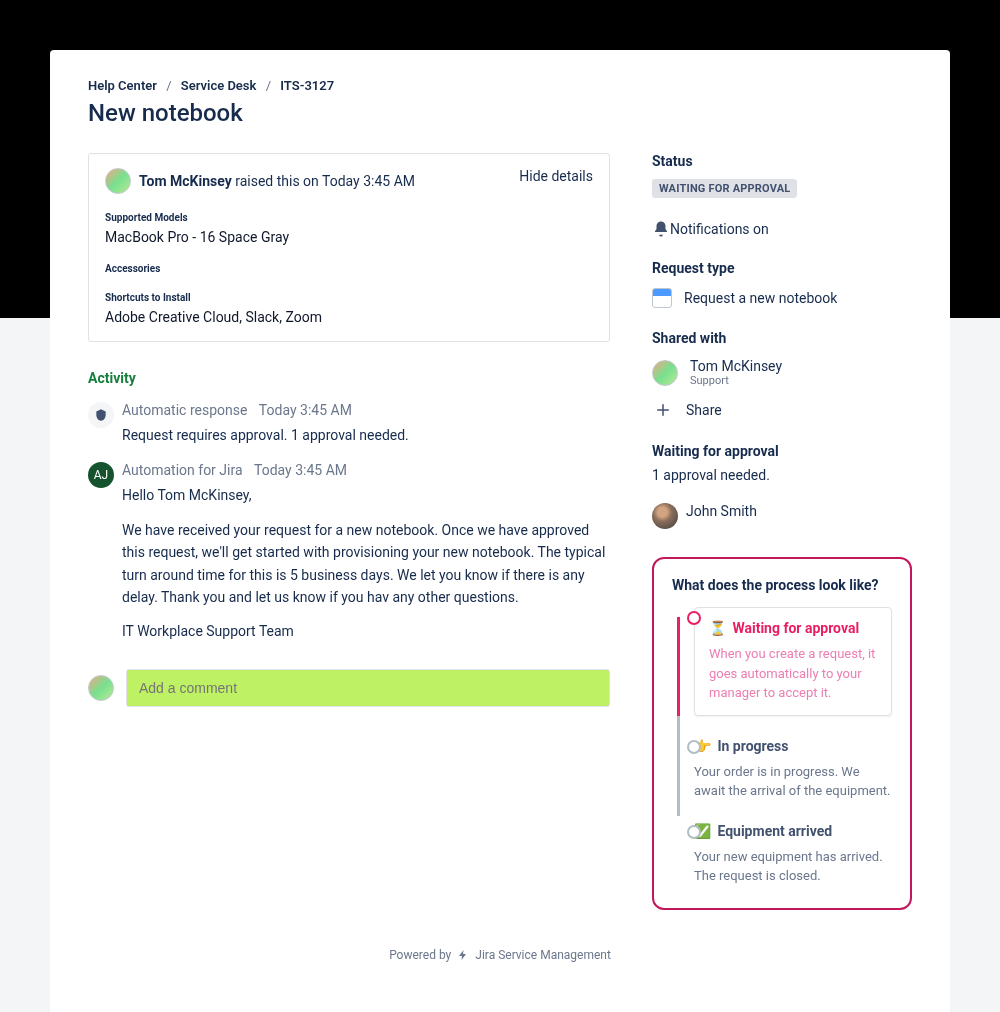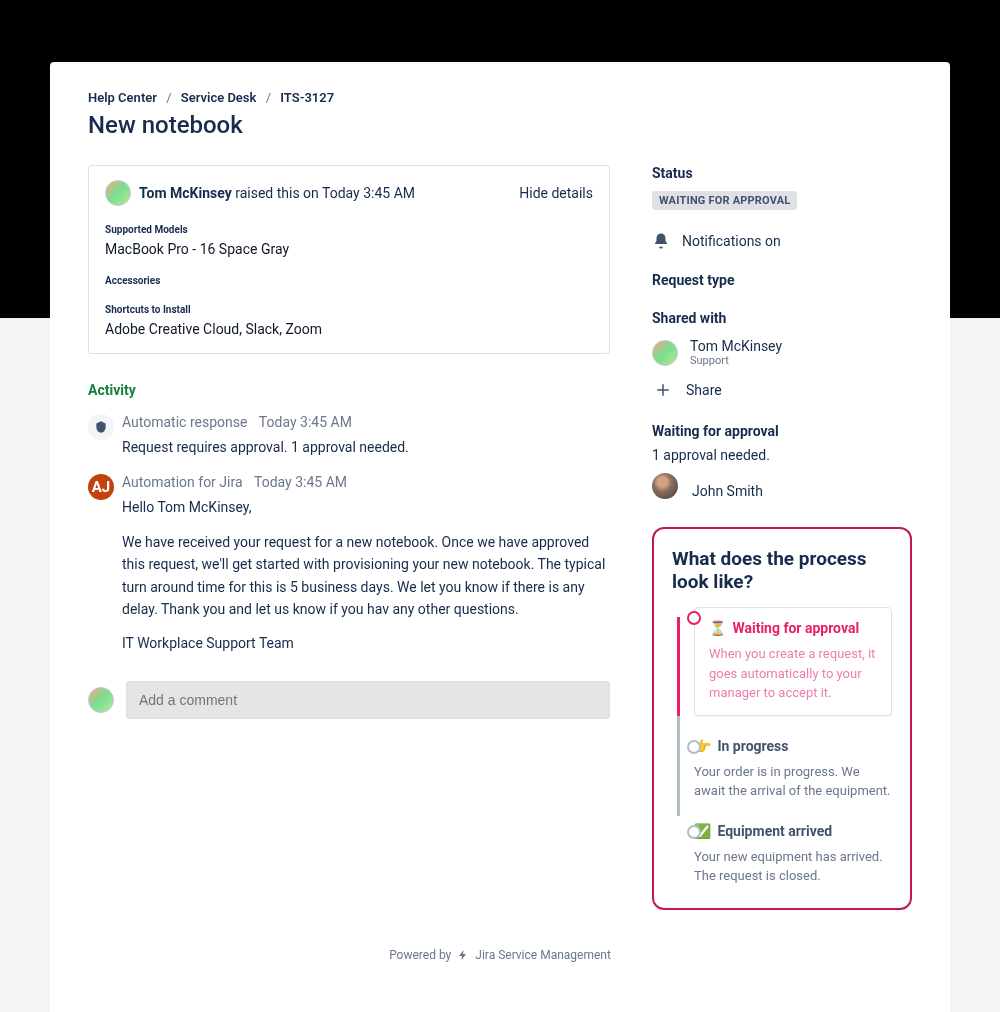--- a/index.html
+++ b/index.html
@@ -5,21 +5,21 @@
     * { box-sizing: border-box; margin: 0; padding: 0; }
     body {
       font-family: -apple-system, BlinkMacSystemFont, "Segoe UI", Roboto, Helvetica, Arial, sans-serif;
       background: #000;
       color: #172b4d;
       font-size: 14px;
     }
     .page-bg {
       background: #f4f5f7;
       min-height: 1012px;
-      padding-top: 12px;
+      padding-top: 0;
     }
     .black-band {
       position: absolute;
       top: 0; left: 0; right: 0;
       height: 318px;
       background: #000;
     }
     .grey-bg {
       position: absolute;
       top: 318px; left: 0; right: 0; bottom: 0;
@@ -36,21 +36,21 @@
       top: 50px;
     }
     .crumbs { font-size: 13px; font-weight: 600; color: #172b4d; }
     .crumbs span.sep { font-weight: 400; color: #6b778c; margin: 0 6px; }
     .crumbs a { color: #172b4d; text-decoration: none; }
     .page-title { font-size: 24px; font-weight: 500; color: #172b4d; margin-top: 6px; }
     .two-col { display: flex; gap: 42px; margin-top: 26px; }
     .left-col { flex: 1; }
     .right-col { width: 260px; }
     .ticket-box { border: 1px solid #dfe1e6; border-radius: 3px; padding: 14px 16px 16px 16px; }
-    .raised-row { display:flex; align-items:center; justify-content:space-between;gap:27px; }
+    .raised-row { display:flex; align-items:flex-start; justify-content:space-between;gap:27px; }
     .raised-left { display:flex; align-items:center; gap:8px; font-size:14px; }
     .avatar {
       width: 26px; height: 26px; border-radius: 50%;
       background: linear-gradient(135deg,#f3a683 0%,#78e08f 50%,#b8e994 100%);
       display:inline-block;
       flex-shrink: 0;
       border: 1px solid #c1c7d0;
     }
     .bot-avatar {
       width: 26px; height:26px; border-radius:50%;
@@ -64,65 +64,65 @@
     .field-value { color:#0f172a; font-size:14px; margin-top: 6px; }
     .sect-head { font-weight:700; color:#15803d; font-size:14px; margin-top:28px; }
     .act-row { display:flex; gap:8px; margin-top:16px; }
     .act-meta { color:#6b778c; font-size:14px; }
     .act-meta .author { color:#6b778c; }
     .act-meta .dot { margin:0 4px; }
     .act-body { color:#172b4d; font-size:14px; margin-top:6px; line-height:1.6; }
     .act-body p { margin: 0 0 0 0; }
     .act-body p + p { margin-top: 12px; }
     .aj-avatar {
-      width:26px;height:26px;border-radius:50%;background:#c2410c;color:#fff;
-      display:flex;align-items:center;justify-content:center;font-size:15px;font-weight:700;
+      width:26px;height:26px;border-radius:50%;background:#14532d;color:#fff;
+      display:flex;align-items:center;justify-content:center;font-size:12px;font-weight:400;
       flex-shrink:0;
     }
     .comment-row { display:flex; gap:12px; margin-top:26px; align-items:center; }
     .comment-input {
       flex:1; border:1px solid #dfe1e6; border-radius:3px; padding:10px 12px;
-      font-size:14px; color:#6b778c; background:#e5e5e5;
+      font-size:14px; color:#6b778c; background:#bef264;
     }
     .r-label { font-weight:700; color:#172b4d; font-size:14px; }
     .status-pill {
       display:inline-block; background:#dfe1e6; color:#42526e; font-size:11px;
       font-weight:700; padding:3px 7px; border-radius:3px; margin-top:10px;
       letter-spacing:0.2px;
     }
     .side-actions { margin-top:22px; }
     .side-action {
-      display:flex; align-items:center; gap:12px; font-size:14px; color:#172b4d;
+      display:flex; align-items:center; font-size:14px; color:#172b4d;
       margin-bottom:16px; cursor:pointer;
     }
     .side-action svg { flex-shrink:0; }
     .r-sect { margin-top: 22px; }
     .rt-row { display:flex; align-items:center; gap:12px; margin-top:12px; font-size:14px; }
     .rt-icon {
       width:20px;height:20px;border-radius:3px;background:linear-gradient(180deg,#4c9aff 40%,#fff 40%);
       border:1px solid #c1c7d0; display:inline-block;
     }
     .shared-row { display:flex; align-items:center; gap:12px; margin-top:12px; font-size:14px; }
     .shared-row .creator { font-size:11px; color:#6b778c; display:block; }
     .plus-btn {
       width:22px;height:22px;display:flex;align-items:center;justify-content:center;
       color:#42526e; font-size:18px; font-weight:300;
     }
     .approver-line { color:#172b4d; font-size:14px; margin-top:8px; }
-    .approver-row { display:flex; align-items:flex-end; gap:14px; margin-top:10px; font-size:14px; }
+    .approver-row { display:flex; align-items:flex-start; gap:8px; margin-top:20px; font-size:14px; }
     .photo-av {
       width:26px;height:26px;border-radius:50%;
       background:radial-gradient(circle at 40% 35%,#d4a380 20%,#8b6f5c 40%,#3b3b3b 100%);
       flex-shrink:0;
     }
     .callout {
       border:2px solid #c2185b; border-radius:12px; padding:18px 18px 22px 18px;
       margin-top:28px;
     }
-    .callout-h { font-weight:700; color:#172b4d; font-size:19px; margin-bottom:14px; }
+    .callout-h { font-weight:700; color:#172b4d; font-size:14px; margin-bottom:14px; }
     .timeline { position:relative; padding-left:16px; }
     .timeline:before {
       content:''; position:absolute; left:5px; top:10px; bottom:70px; width:3px;
       background:linear-gradient(180deg,#e91e63 0%,#e91e63 50%,#b0bec5 50%,#b0bec5 100%);
     }
     .tl-dot {
       position:absolute; left:-1px; width:14px; height:14px; border-radius:50%;
       background:#fff; border:2px solid #b0bec5;
     }
     .tl-dot.pink { border-color:#e91e63; }
@@ -231,20 +231,24 @@
           <div class="side-action">
             <svg width="18" height="18" viewBox="0 0 24 24" fill="#42526e">
                 <path d="M12 2a6 6 0 0 0-6 6v4l-2 3v1h16v-1l-2-3V8a6 6 0 0 0-6-6zm0 20a2.5 2.5 0 0 0 2.5-2.5h-5A2.5 2.5 0 0 0 12 22z"></path>
               </svg>
             <span>Notifications on</span>
           </div>
         </div>
 
         <div class="r-sect">
           <div class="r-label">Request type</div>
+          <div class="rt-row">
+            <span class="rt-icon"></span>
+            <span>Request a new notebook</span>
+          </div>
         </div>
 
         <div class="r-sect">
           <div class="r-label">Shared with</div>
           <div class="shared-row">
             <span class="avatar"></span>
             <div>
               <span>Tom McKinsey</span>
               <span class="creator">Support</span>
             </div>

